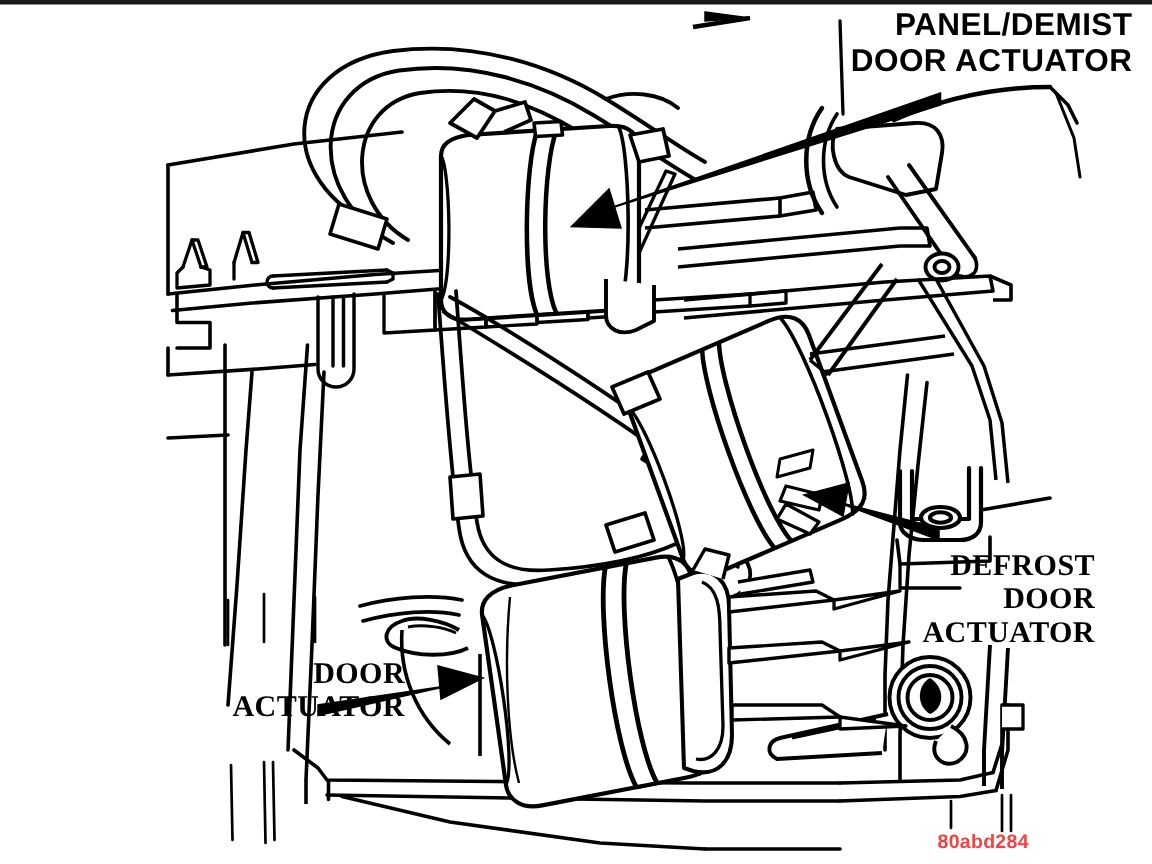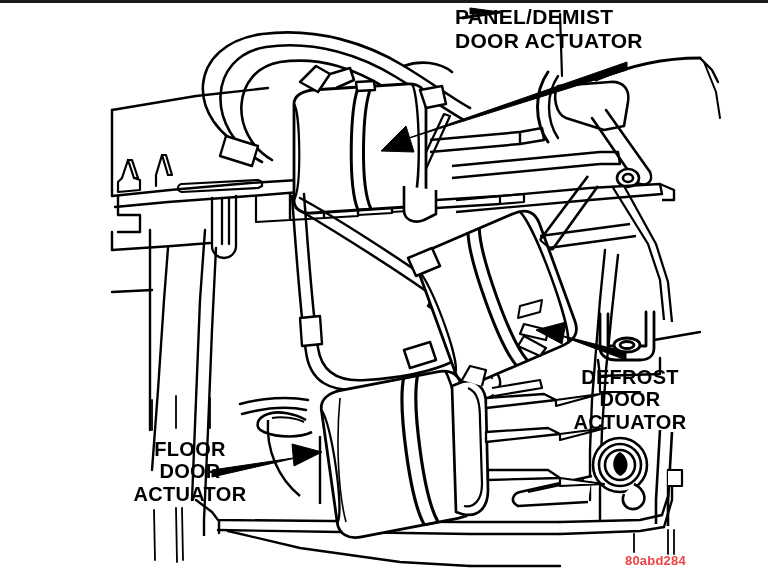--- a/index.html
+++ b/index.html
@@ -35,22 +35,22 @@
   .lbl-big { font-size: 21px; }
   .lbl-mid { font-size: 20px; }
   .fig-code {
     position: absolute;
     font-family: "Liberation Sans", sans-serif;
     font-weight: bold;
     font-size: 13px;
     color: #ef4444;
     letter-spacing: 0.2px;
   }
-  .ta-right { }
-  .ta-center { text-align: center; }
+  .ta-right { text-align: right; }
+  .ta-center { text-align: right; font-family: Liberation Serif, serif; }
   .topedge {
     position: absolute;
     left: 0; top: 0;
     width: 768px; height: 3px;
     background: #1a1a1a;
   }
 </style>
 </head>
 <body>
 
@@ -373,20 +373,19 @@
     <div>DOOR ACTUATOR</div>
   </div>
 
   <div class="lbl lbl-mid ta-center" style="left:530px; top:366px; width:200px;">
     <div>DEFROST</div>
     <div>DOOR</div>
     <div>ACTUATOR</div>
   </div>
 
   <div class="lbl lbl-mid ta-center" style="left:110px; top:438px; width:160px;">
-    <div>FLOOR</div>
     <div>DOOR</div>
     <div>ACTUATOR</div>
   </div>
 
   <div class="fig-code" style="left:625px; top:553px;">80abd284</div>
 
 </div>
 
 </body></html>

